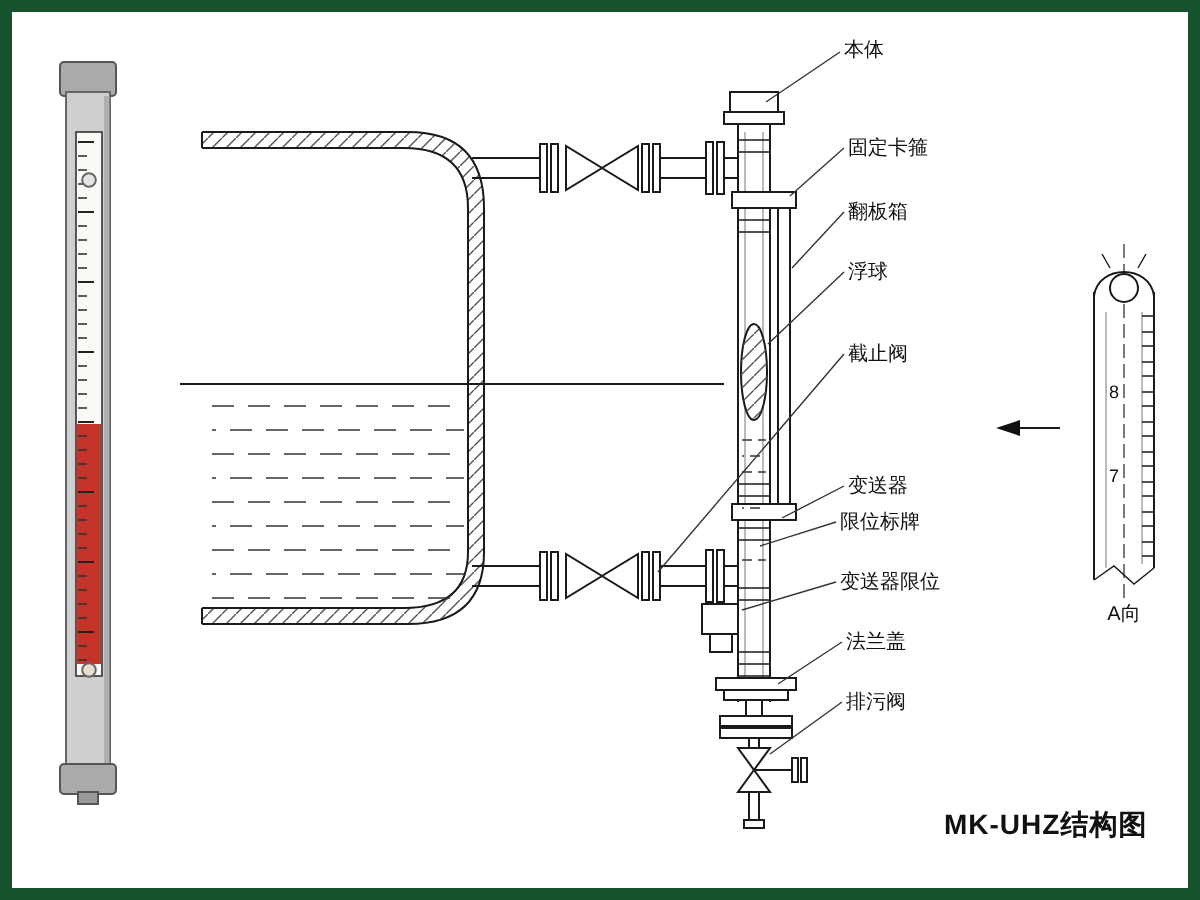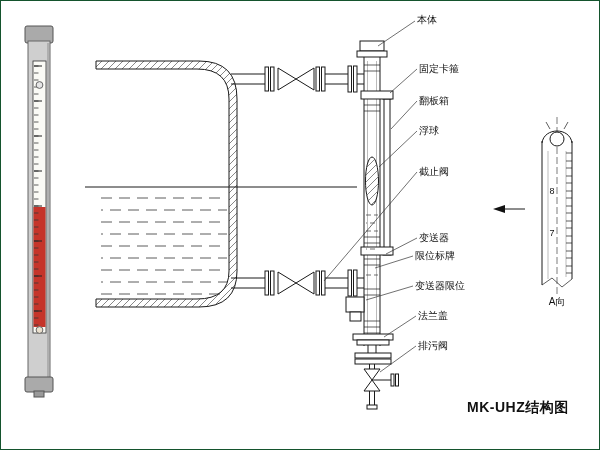--- a/index.html
+++ b/index.html
@@ -1,18 +1,18 @@
 <!DOCTYPE html>
 <html><head>
 <meta charset="utf-8">
 <style>
   html,body{margin:0;padding:0;background:#fff;}
   .canvas{
     width:600px;height:450px;box-sizing:border-box;
-    background:#ffffff;border:1px solid #14532d;
+    background:#ffffff;border:6px solid #14532d;
     position:relative;overflow:hidden;
     font-family:"Liberation Sans","DejaVu Sans",sans-serif;
   }
   svg{display:block;}
   .ln{stroke:#1a1a1a;stroke-width:1;fill:none;}
   .lt{stroke:#1a1a1a;stroke-width:.7;fill:none;}
   .fw{fill:#ffffff;stroke:#1a1a1a;stroke-width:1;}
   .lead{stroke:#333;stroke-width:.7;}
   text{fill:#111;}
   .lbl{font-size:10px;}

